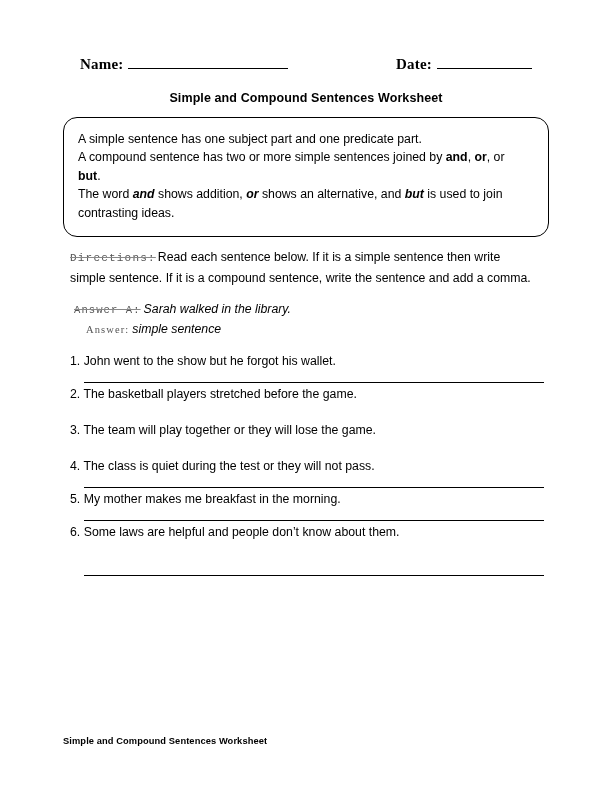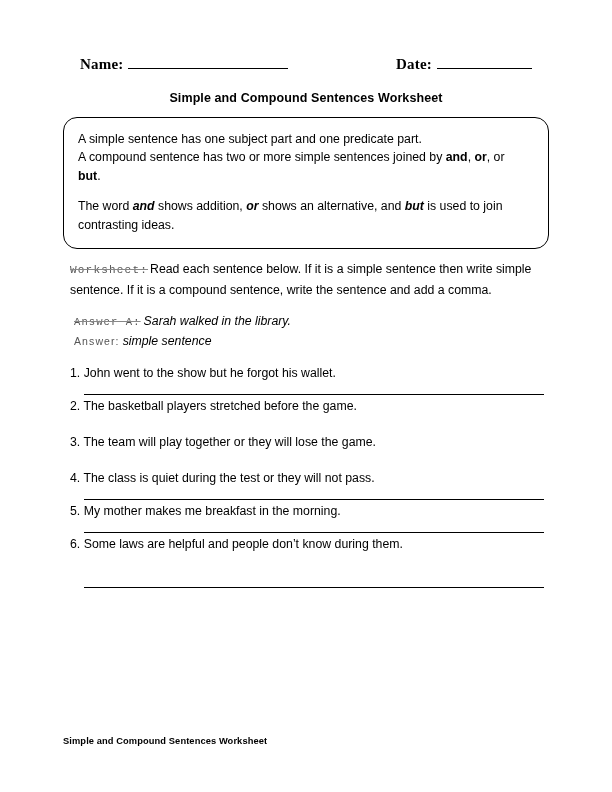--- a/index.html
+++ b/index.html
@@ -66,21 +66,20 @@
     border-radius: 14px;
     padding: 12px 28px 14px 14px;
     margin: 0 3px 10px 3px;
     font-size: 12.3px;
     line-height: 1.5;
   }
   .rules-box p {
     margin: 0;
   }
   .rules-box p.spaced {
-    margin-top: 12px;
   }
   .b { font-weight: bold; }
   .bi { font-weight: bold; font-style: italic; }
 
   
   .directions {
     font-size: 12.3px;
     line-height: 1.68;
     margin: 8px 0 0 10px;
     padding-right: 14px;
@@ -104,24 +103,25 @@
   .ex-tag {
     font-family: "Liberation Mono", monospace;
     font-size: 10.5px;
     letter-spacing: 1.1px;
     color: #555;
     text-decoration: line-through;
     text-decoration-color: #888;
     margin-right: 3px;
   }
   .ans-tag {
-    font-family: Liberation Sans, sans-serif;
+    font-family: Liberation Serif, serif;
     font-size: 10.5px;
     letter-spacing: 1.1px;
     color: #555;
+    margin-left: 12px;
     margin-right: 3px;
   }
   .ex-text { font-style: italic; }
 
   
   .questions {
     margin-top: 14px;
   }
   .q-item {
     font-size: 12.3px;
@@ -163,21 +163,21 @@
 
   <div class="ws-title">Simple and Compound Sentences Worksheet</div>
 
   <div class="rules-box">
     <p>A simple sentence has one subject part and one predicate part.</p>
     <p><span>A compound sentence has two or more simple sentences joined by </span><span class="b">and</span><span>, </span><span class="b">or</span><span>, or </span><span class="b">but</span><span>.</span></p>
     <p class="spaced"><span>The word </span><span class="bi">and</span><span> shows addition, </span><span class="bi">or</span><span> shows an alternative, and </span><span class="bi">but</span><span> is used to join contrasting ideas.</span></p>
   </div>
 
   <div class="directions">
-    <span class="dir-tag">Worksheet:</span><span>Read each sentence below. If it is a simple sentence then write simple sentence. If it is a compound sentence, write the sentence and add a comma.</span>
+    <span class="dir-tag">Directions:</span><span>Read each sentence below. If it is a simple sentence then write simple sentence. If it is a compound sentence, write the sentence and add a comma.</span>
   </div>
 
   <div class="example-block">
     <div>
       <span class="ex-tag">Answer A:</span><span class="ex-text">Sarah walked in the library.</span>
     </div>
     <div>
       <span class="ans-tag">Answer:</span><span class="ex-text">simple sentence</span>
     </div>
   </div>
@@ -209,21 +209,21 @@
     <div class="answer-line"></div>
 
     <div class="q-item">
       <span>5.</span>
       <span>My mother makes me breakfast in the morning.</span>
     </div>
     <div class="answer-line"></div>
 
     <div class="q-item">
       <span>6.</span>
-      <span>Some laws are helpful and people don’t know during them.</span>
+      <span>Some laws are helpful and people don’t know about them.</span>
     </div>
     <div class="q-gap-med"></div>
 
     <div class="answer-line"></div>
 
   </div>
 
   <div class="footer">Simple and Compound Sentences Worksheet</div>
 
 </div>

